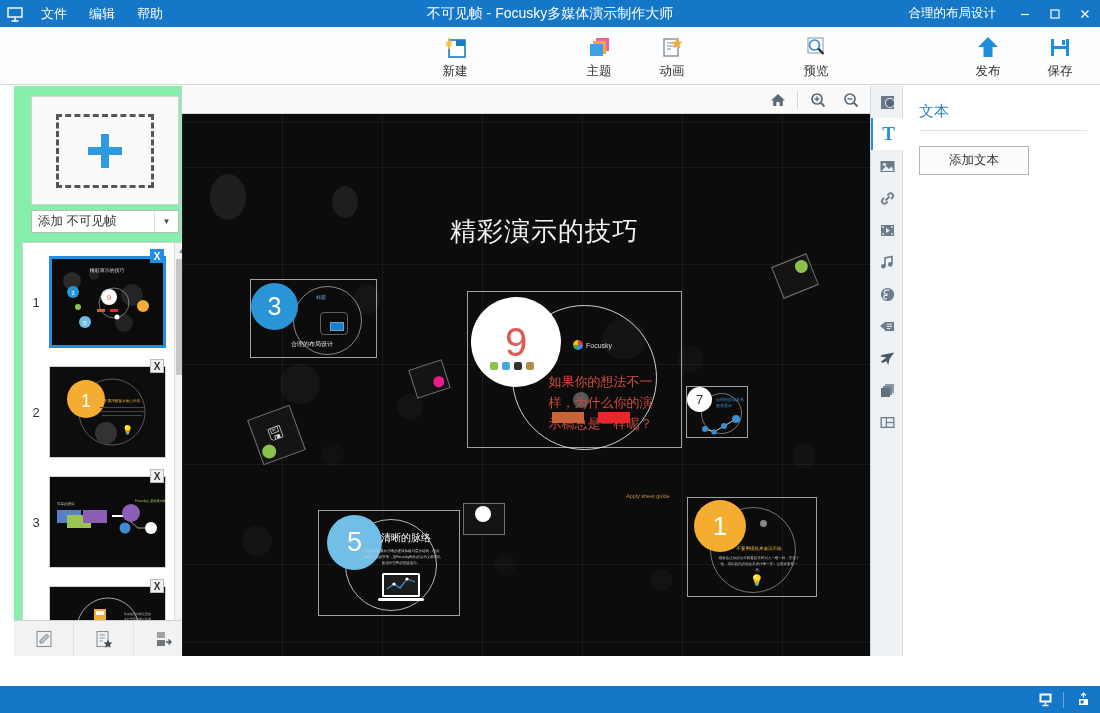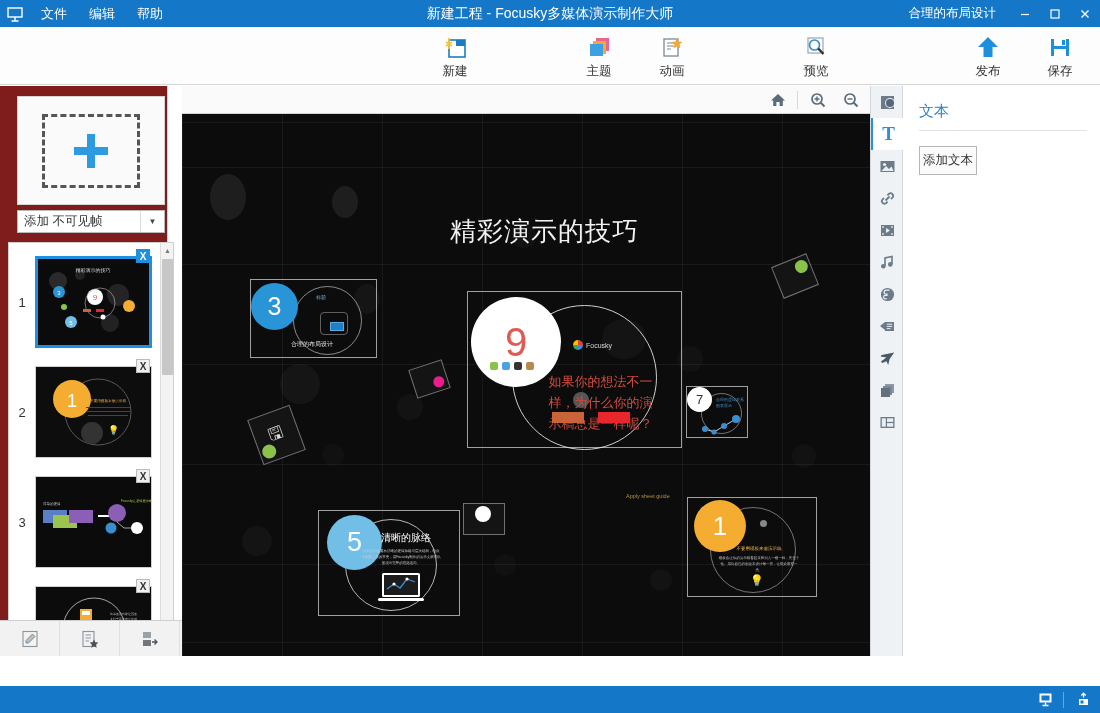--- a/index.html
+++ b/index.html
@@ -51,22 +51,22 @@
     position:absolute; top:4px; width:62px; height:52px;
     display:flex; flex-direction:column; align-items:center; justify-content:flex-start;
     cursor:default; padding-top:3px;
   }
   .rb .ico{ height:26px; display:flex; align-items:flex-end; }
   .rb .lbl{ font-size:12.5px; color:#333; margin-top:3px; white-space:nowrap;}
   .caret{ font-size:8px; color:#444; margin-left:3px; vertical-align:2px;}
 
   
   #leftpanel{
-    position:absolute; left:0; top:86px; width:168px; height:570px;
-    background:#7f1d1d; border-right:1px solid #cfcfcf;
+    position:absolute; left:14px; top:86px; width:168px; height:570px;
+    background:#86efac; border-right:1px solid #cfcfcf;
   }
   #addframe-box{
     position:absolute; left:17px; top:10px; width:148px; height:109px;
     background:#fafafa; border:1px solid #d4d4d4;
     display:flex; align-items:center; justify-content:center;
   }
   #addframe-dash{
     width:98px; height:74px; border:3px dashed #555;
     display:flex; align-items:center; justify-content:center;
   }
@@ -242,21 +242,21 @@
   }
   .is-btn.active{ background:#ffffff; color:#2b8fdd; border-left:2px solid #2b8fdd;}
 
   
   #rightpanel{
     position:absolute; left:903px; top:86px; width:197px; height:570px; background:#fff;
   }
   #rp-title{ position:absolute; left:16px; top:16px; font-size:15px; color:#2b7fc4;}
   #rp-rule{ position:absolute; left:16px; top:44px; width:168px; height:1px; background:#e2e2e2;}
   #rp-addtext{
-    position:absolute; left:16px; top:60px; height:29px; padding:0 3px;
+    position:absolute; left:16px; top:60px; height:29px; padding:0 29px;
     border:1px solid #b6b6b6; background:#fbfbfb; font-size:12.5px; color:#333;
     display:flex; align-items:center; cursor:default;
   }
 
   
   #statusbar{
     position:absolute; left:0; bottom:0; width:1100px; height:27px; background:#1477c8;
     display:flex; align-items:center; justify-content:flex-end;
   }
   .sb-btn{width:36px; height:27px; display:flex; align-items:center; justify-content:center; cursor:default;}
@@ -269,21 +269,21 @@
   <div id="app-logo">
     <svg width="16" height="16" viewBox="0 0 16 16">
       <rect x="1" y="2" width="14" height="9" fill="none" stroke="#ffffff" stroke-width="1.4"></rect>
       <path d="M8 11 L8 15 M4.5 15 L11.5 15" stroke="#ffffff" stroke-width="1.4" fill="none"></path>
     </svg>
   </div>
   <div class="menu-item">文件</div>
   <div class="menu-item">编辑</div>
   <div class="menu-item">帮助</div>
 
-  <div id="title-text">新建工程 - Focusky多媒体演示制作大师</div>
+  <div id="title-text">不可见帧 - Focusky多媒体演示制作大师</div>
 
   <div id="title-right">
     <div id="activate-link">合理的布局设计</div>
     <div class="wbtn" id="btn-min">
       <svg width="12" height="12" viewBox="0 0 12 12">
           <path d="M2 6.5 L10 6.5" stroke="#fff" stroke-width="1.2"></path>
         </svg>
     </div>
     <div class="wbtn" id="btn-max">
       <svg width="12" height="12" viewBox="0 0 12 12">

